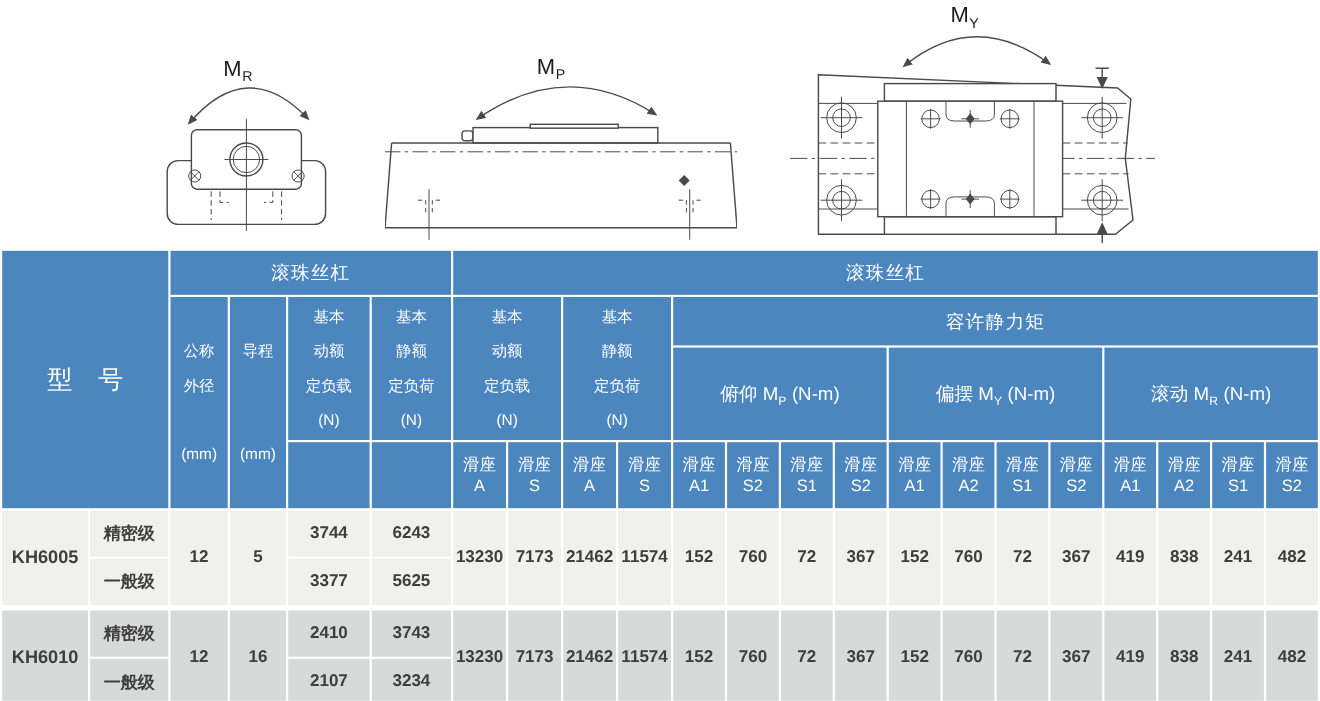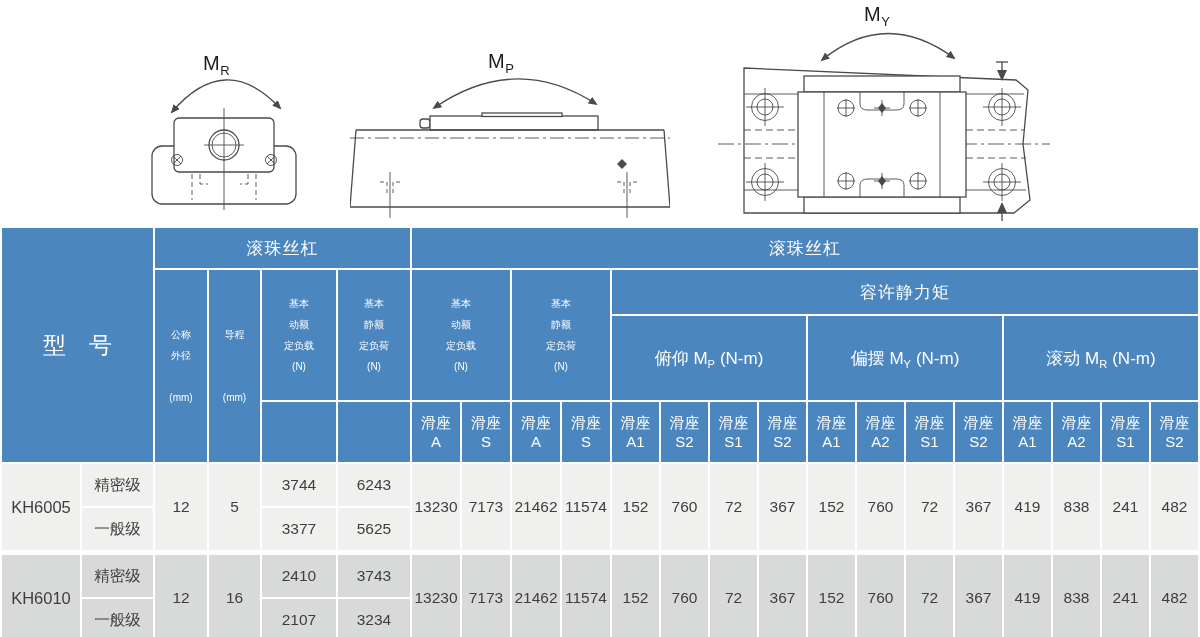--- a/index.html
+++ b/index.html
@@ -24,30 +24,30 @@
   table{
     position:absolute;left:0;top:226px;width:1200px;
     border-collapse:separate;border-spacing:2px;table-layout:fixed;
   }
   th{
     background:var(--header-blue,#4c86bf);color:var(--header-text,#ffffff);
     font-weight:normal;padding:0;text-align:center;vertical-align:middle;
   }
   td{
     padding:0;text-align:center;vertical-align:middle;
-    color:var(--body-text,#3e3e3e);font-size:15.5px;
+    color:var(--body-text,#3e3e3e);font-size:15.5px;font-weight:bold;
   }
   tr.h1{height:40px} tr.h2{height:44px} tr.h3{height:84px} tr.h4{height:60px}
   tr.b{height:42px}
   tr.spacer td{background:transparent;height:1px;padding:0}
   .blkA td{background:var(--row-light,#f0f0ee)}
   .blkB td{background:var(--row-dark,#d8dad9)}
   th.group{font-size:17px;letter-spacing:1px}
   th.modelh{font-size:23px}
-  th.multiline{font-size:10px;line-height:21px;white-space:pre-line}
+  th.multiline{font-size:14px;line-height:31px;white-space:pre-line}
   th.moment{font-size:17px}
   th.moment sub{font-size:11px;line-height:0}
   th.moment .suffix{margin-left:5px}
   th.slider{font-size:15px;line-height:19px}
   th.slider span{display:block}
   td.model{font-size:16.5px}
 </style>
 </head>
 <body>
 

